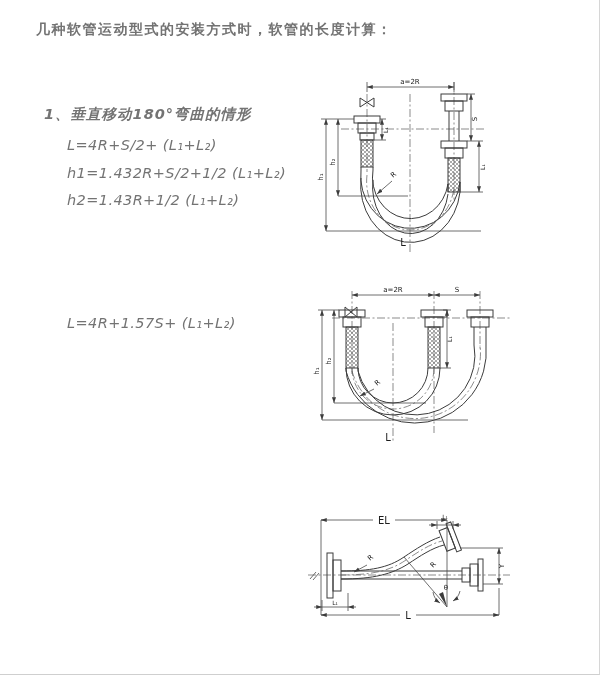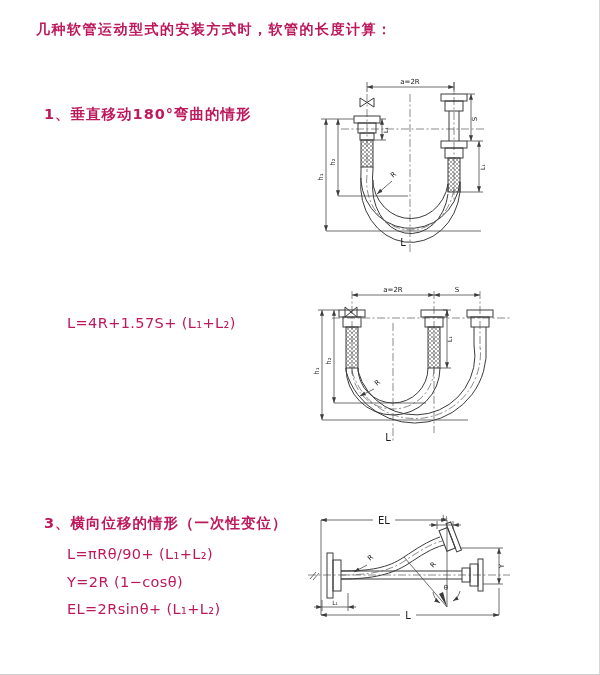--- a/index.html
+++ b/index.html
@@ -1,27 +1,27 @@
 <!DOCTYPE html>
 <html><head>
 <meta charset="utf-8">
 <style>
   html,body{margin:0;padding:0;background:#e8e8e8;}
   .page{
     position:relative;width:600px;height:675px;background:#ffffff;
     font-family:"DejaVu Sans","Liberation Sans",sans-serif;
-    color:#be185d;overflow:hidden;
+    color:#737373;overflow:hidden;
     border-right:1px solid #d6d6d6;border-bottom:1px solid #cfcfcf;
     box-sizing:border-box;
   }
   .doc-title{
     position:absolute;left:36px;top:21px;
     font-size:14px;font-weight:bold;letter-spacing:1.5px;white-space:nowrap;
   }
-  .section{position:absolute;left:44px;}
+  .section{position:absolute;left:44px;font-style:italic;}
   .section .heading{font-size:14.5px;font-weight:bold;letter-spacing:1px;white-space:nowrap;}
   .formulas{margin-top:8px;padding-left:23px;}
   .formula{font-size:14.5px;line-height:27.5px;letter-spacing:0.4px;white-space:nowrap;}
   #sec1{top:105px;} #sec2{top:302px;} #sec3{top:514px;}
   .dia{position:absolute;}
   #dia1{left:313px;top:72px;} #dia2{left:310px;top:283px;} #dia3{left:300px;top:500px;}
   
   .ln{stroke:#3c3c3c;fill:none;stroke-width:1;}
   .thin{stroke:#4a4a4a;fill:none;stroke-width:0.8;}
   .cl{stroke:#5a5a5a;fill:none;stroke-width:0.7;stroke-dasharray:8 2.5 2 2.5;}
@@ -31,36 +31,33 @@
 </style>
 </head>
 <body>
 
 <div class="page">
 
   <div class="doc-title">几种软管运动型式的安装方式时，软管的长度计算：</div>
 
   <div class="section" id="sec1">
     <div class="heading">1、垂直移动180°弯曲的情形</div>
+    <div class="formulas">
+      <div class="formula">L=4R+S/2+ (L₁+L₂)</div>
+      <div class="formula">h1=1.432R+S/2+1/2 (L₁+L₂)</div>
+      <div class="formula">h2=1.43R+1/2 (L₁+L₂)</div>
+    </div>
   </div>
 
   <div class="section" id="sec2">
     <div class="formulas">
       <div class="formula">L=4R+1.57S+ (L₁+L₂)</div>
     </div>
   </div>
 
-  <div class="section" id="sec3">
-    <div class="heading">3、横向位移的情形（一次性变位）</div>
-    <div class="formulas">
-      <div class="formula">L=πRθ/90+ (L₁+L₂)</div>
-      <div class="formula">Y=2R (1−cosθ)</div>
-      <div class="formula">EL=2Rsinθ+ (L₁+L₂)</div>
-    </div>
-  </div>
 
   <svg class="dia" id="dia1" width="235" height="190" viewBox="0 0 235 190">
     <defs>
       <pattern id="braid1" width="4" height="4" patternUnits="userSpaceOnUse">
         <path d="M0 4 L4 0 M0 0 L4 4" stroke="#555" stroke-width="0.5"></path>
       </pattern>
       <marker id="a1" viewBox="0 0 10 10" refX="9" refY="5" markerWidth="8" markerHeight="8" orient="auto-start-reverse">
         <path d="M0 1.8 L9 5 L0 8.2 z" fill="#3c3c3c"></path>
       </marker>
     </defs>

